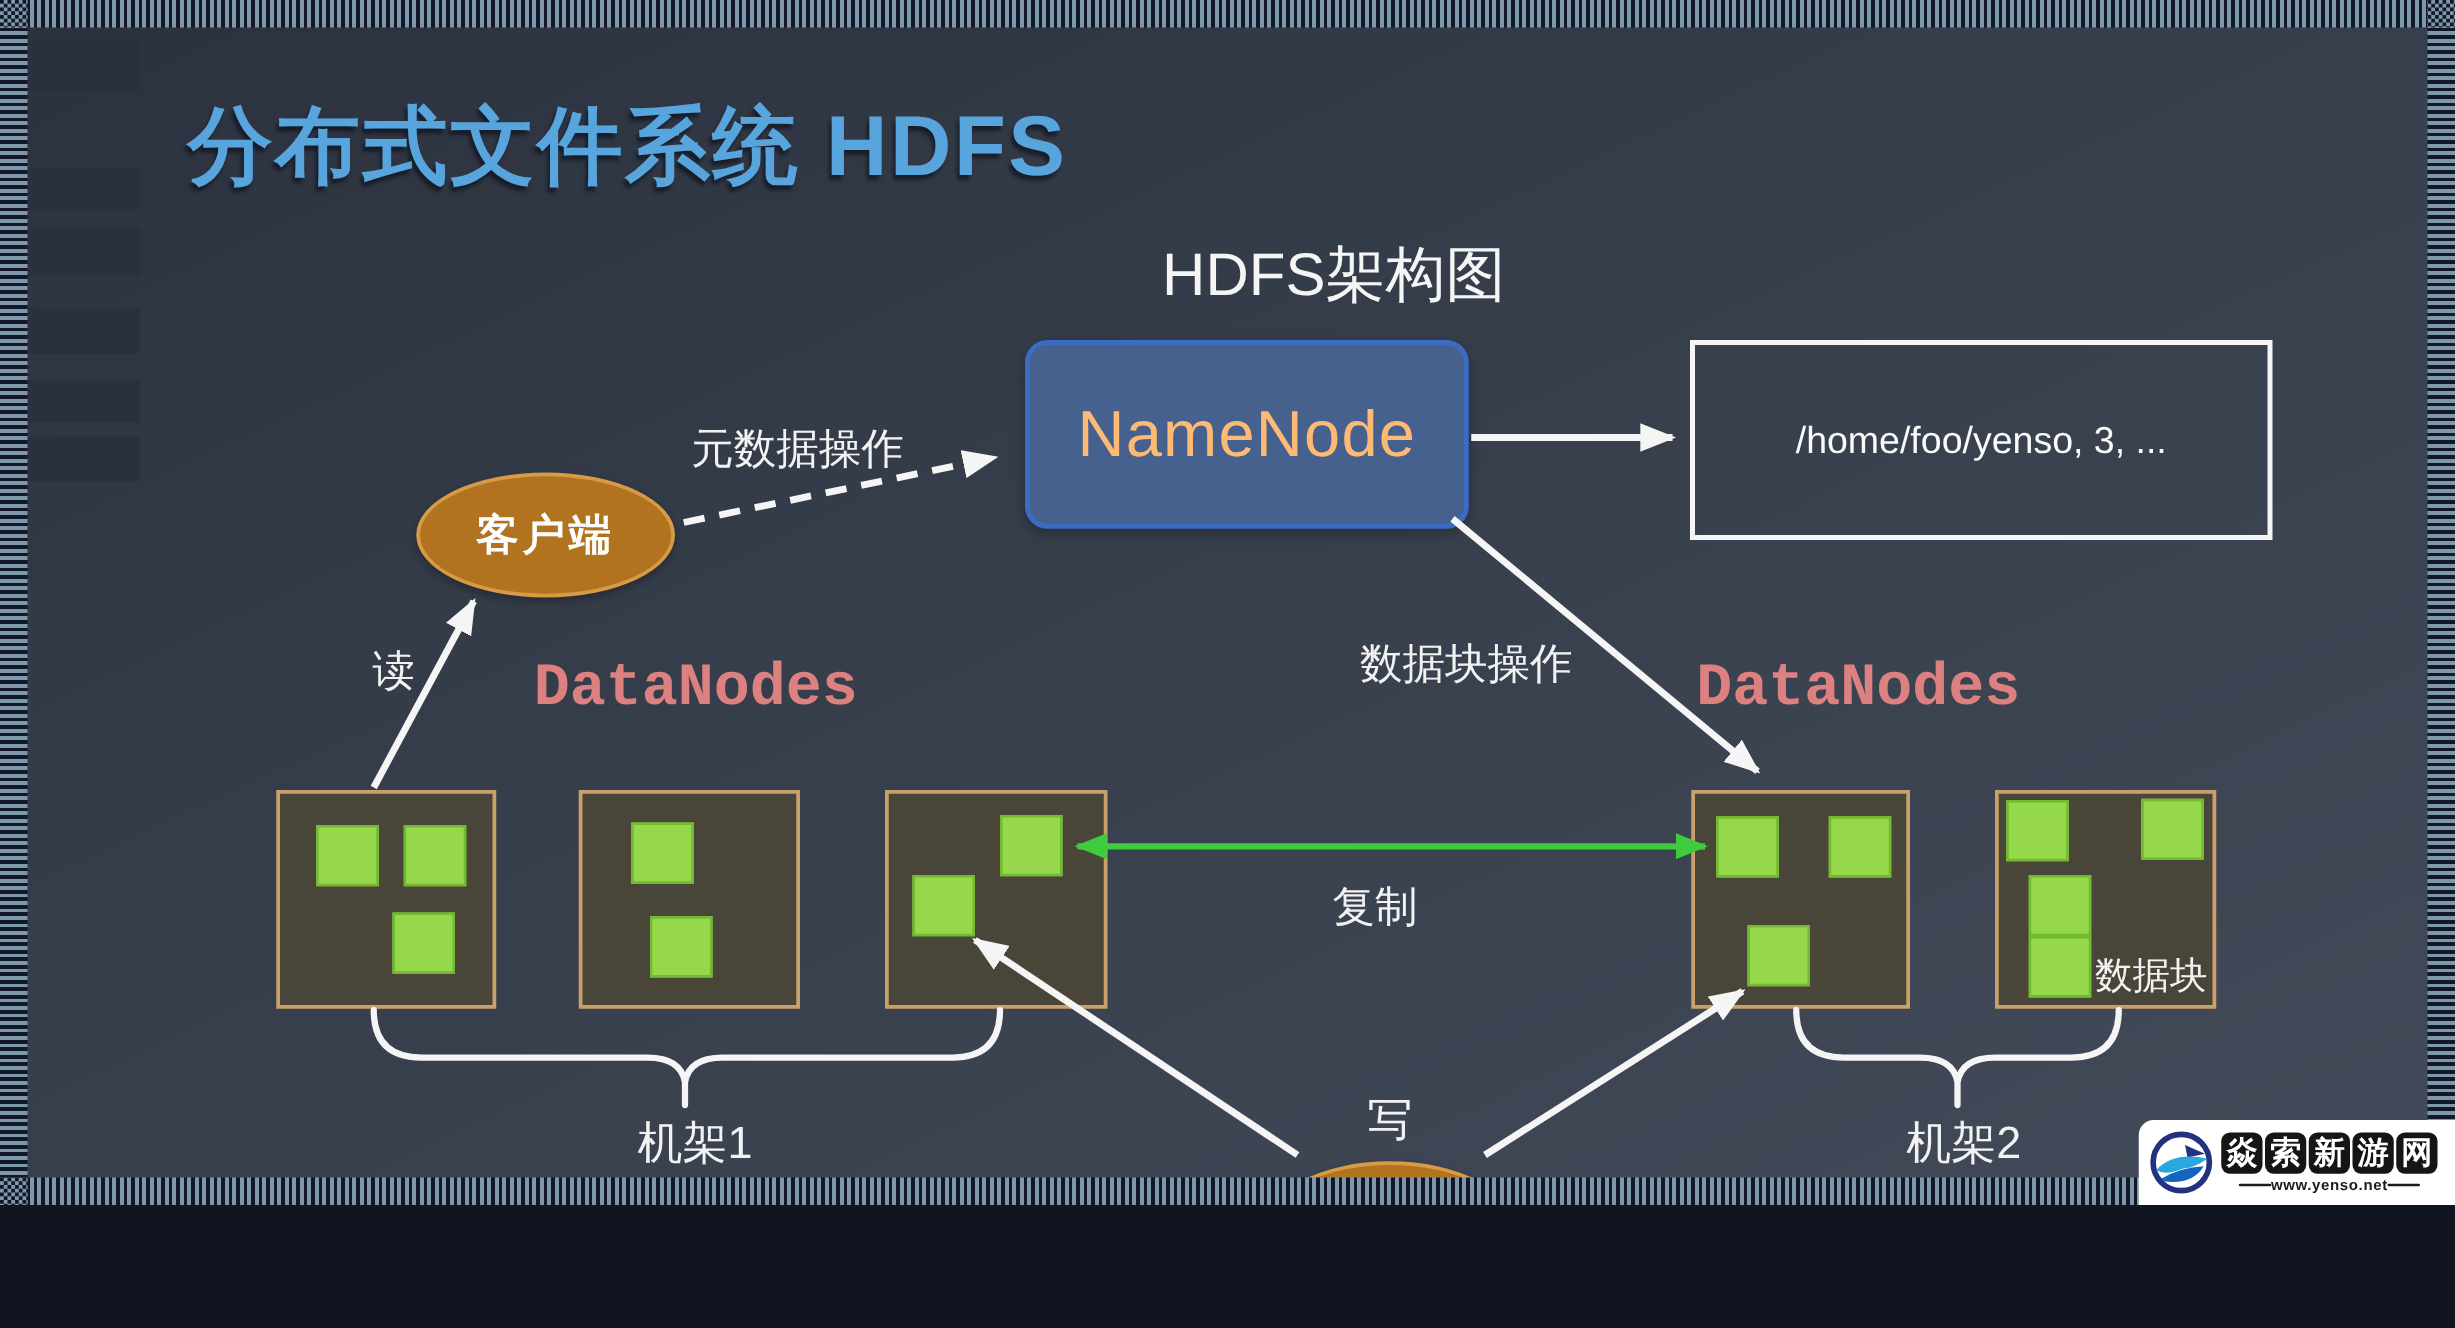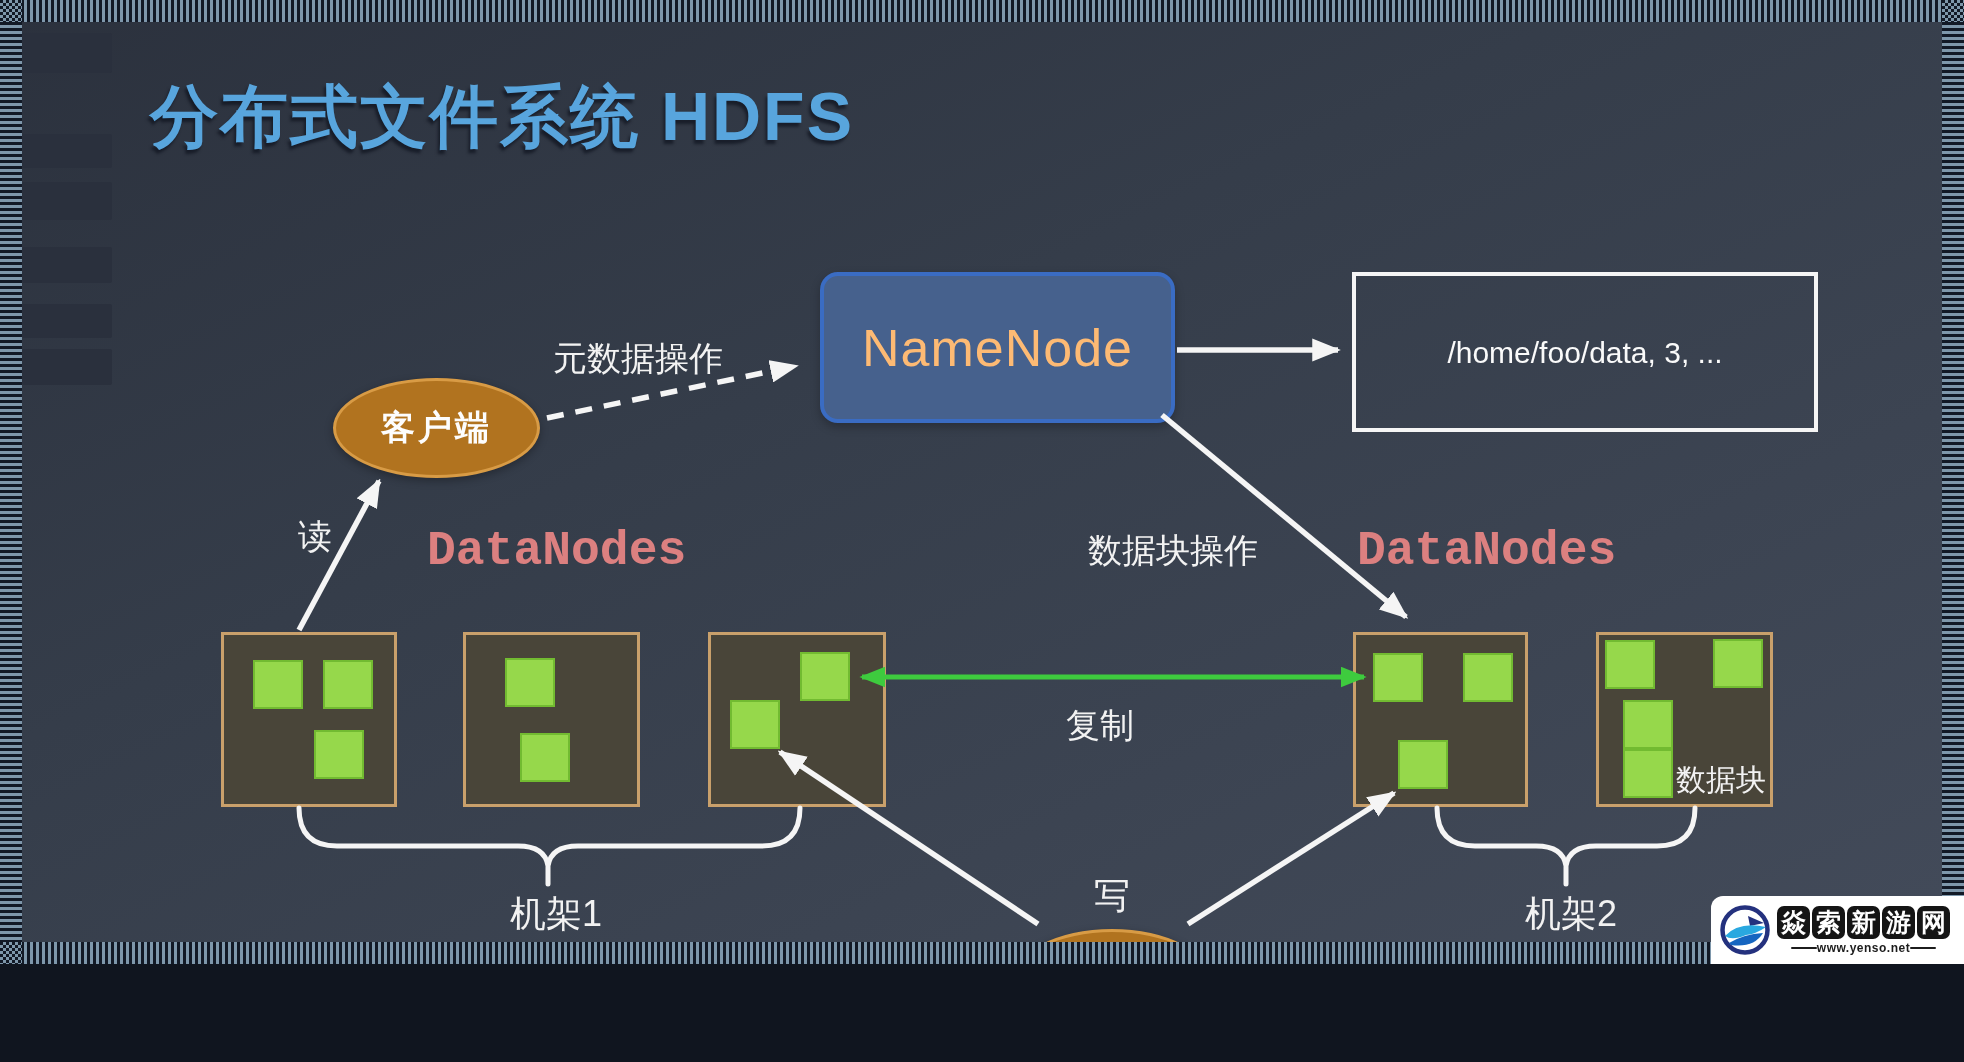--- a/index.html
+++ b/index.html
@@ -80,20 +80,21 @@
 <div id="stage">
 
   <div class="side-rect" style="top:33px;height:40px;"></div>
   <div class="side-rect" style="top:134px;height:34px;"></div>
   <div class="side-rect" style="top:182px;height:38px;"></div>
   <div class="side-rect" style="top:247px;height:36px;"></div>
   <div class="side-rect" style="top:304px;height:34px;"></div>
   <div class="side-rect" style="top:349px;height:36px;"></div>
 
   <div class="slide-title">分布式文件系统 HDFS</div>
+  <div class="diagram-title">HDFS架构图</div>
 
   <svg id="overlay" viewBox="0 0 1964 1062">
     <defs>
       <marker id="ahw" viewBox="0 0 10 8" refX="9" refY="4" markerWidth="5.2" markerHeight="4.2" markerUnits="strokeWidth" orient="auto-start-reverse">
         <path d="M0,0 L10,4 L0,8 Z" fill="#f5f5f5"></path>
       </marker>
       <marker id="ahg" viewBox="0 0 10 8" refX="9" refY="4" markerWidth="5.2" markerHeight="4.2" markerUnits="strokeWidth" orient="auto-start-reverse">
         <path d="M0,0 L10,4 L0,8 Z" fill="#3ecb3e"></path>
       </marker>
     </defs>
@@ -113,21 +114,21 @@
 
     <path fill="none" stroke="#f5f5f5" stroke-width="5" stroke-linecap="round" d="M299,808 Q299,846 337,846 L518,846 Q545,846 548,866 L548,884 M800,808 Q800,846 762,846 L578,846 Q551,846 548,866"></path>
     <path fill="none" stroke="#f5f5f5" stroke-width="5" stroke-linecap="round" d="M1437,808 Q1437,846 1475,846 L1536,846 Q1563,846 1566,866 L1566,884 M1695,808 Q1695,846 1657,846 L1596,846 Q1569,846 1566,866"></path>
   </svg>
 
   <div class="namenode">
     <span>NameNode</span>
   </div>
 
   <div class="metabox">
-    <div>/home/foo/data, 3, ...</div>
+    <div>/home/foo/yenso, 3, ...</div>
   </div>
 
   <div class="client top">
     <span>客户端</span>
   </div>
   <div class="client bottom">
     <span>客户端</span>
   </div>
 
   <div class="dn-label" style="left:427px;">DataNodes</div>
@@ -149,21 +150,21 @@
   <div class="block" style="left:730px;top:700px;"></div>
   <div class="block" style="left:1373px;top:653px;"></div>
   <div class="block" style="left:1463px;top:653px;"></div>
   <div class="block" style="left:1398px;top:740px;"></div>
   <div class="block" style="left:1605px;top:640px;"></div>
   <div class="block" style="left:1713px;top:639px;"></div>
   <div class="block" style="left:1623px;top:700px;"></div>
   <div class="block" style="left:1623px;top:749px;"></div>
 
   <div class="lbl" style="left:553px;top:336px;font-size:34px;">元数据操作</div>
-  <div class="lbl" style="left:1088px;top:528px;font-size:34px;">数据块操作</div>
+  <div class="lbl" style="left:1088px;top:508px;font-size:34px;">数据块操作</div>
   <div class="lbl" style="left:1066px;top:703px;font-size:34px;">复制</div>
   <div class="lbl" style="left:298px;top:514px;font-size:34px;">读</div>
   <div class="lbl" style="left:1094px;top:872px;font-size:36px;">写</div>
   <div class="lbl" style="left:1676px;top:760px;font-size:30px;">数据块</div>
   <div class="lbl" style="left:556px;top:890px;font-size:36px;transform:translateX(-50%);">机架1</div>
   <div class="lbl" style="left:1571px;top:890px;font-size:36px;transform:translateX(-50%);">机架2</div>
 
   <div class="edge top"></div>
   <div class="edge bottom"></div>
   <div class="edge left"></div>

